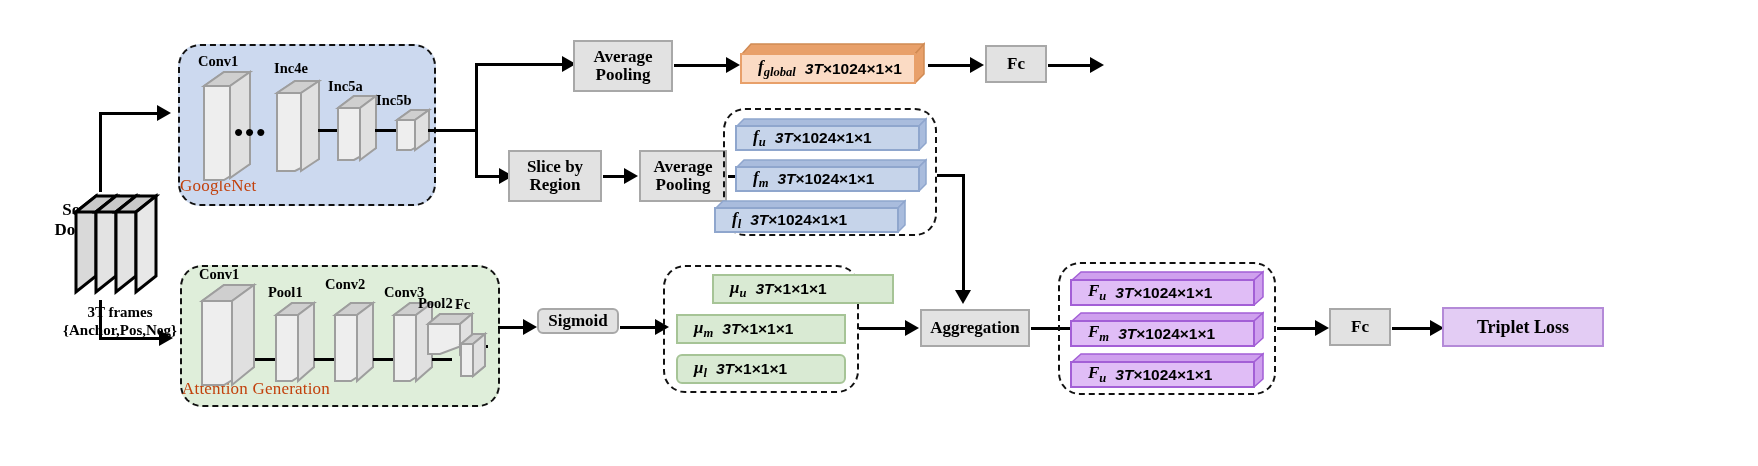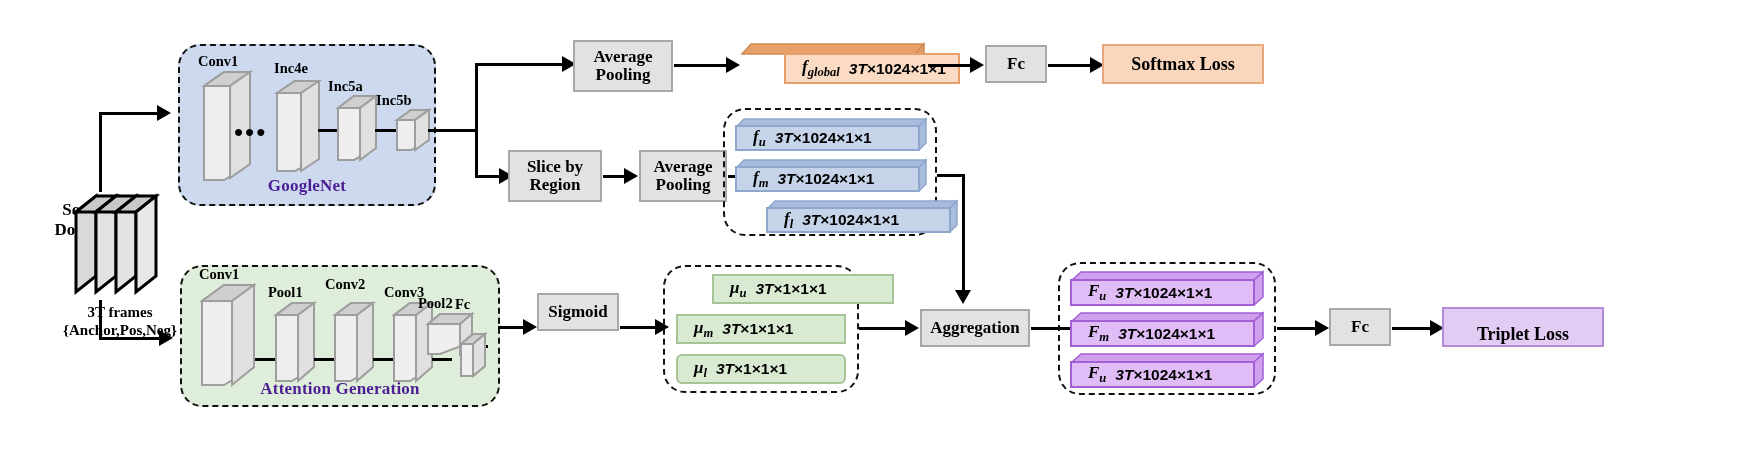--- a/index.html
+++ b/index.html
@@ -21,24 +21,23 @@
     border-radius:22px;
     box-sizing:border-box;
   }
   .group.blue{background:#ccd9ef;}
   .group.green{background:#dfeeda;}
   .group.plain{background:transparent;}
 
   .group-caption{
     position:absolute;
     width:100%;
-    text-align:center;
-    font-weight:bold;
+    font-weight:normal;
     font-size:17px;
-    color:#4c1d95;
+    color:#c2410c;
     letter-spacing:.2px;
   }
 
   
   .procbox{
     background:#e2e2e2;
     border:2px solid #a8a8a8;
     box-sizing:border-box;
     display:flex;
     align-items:center;
@@ -221,41 +220,38 @@
   <div class="ln hline abs" style="left:674px;top:64px;width:55px;"></div>
   <div class="arrowhead ah-right abs" style="left:726px;top:57px;"></div>
 
   <div class="slab orange abs" style="left:740px;top:42px;width:185px;height:42px;">
     <div class="top">
       <svg width="185" height="42">
         <path d="M2,12 L11,2 L184,2 L175,12 Z" fill="#e8a06a" stroke="#d08a53" stroke-width="1.5"></path>
         <path d="M175,12 L184,2 L184,32 L175,41 Z" fill="#e8a06a" stroke="#d08a53" stroke-width="1.5"></path>
       </svg>
     </div>
-    <div class="face" style="height:31px;width:176px;margin-left:44px;">
+    <div class="face" style="height:31px;width:176px;">
       <span class="mathvar">
         <span>f</span><span class="sub">global</span>
       </span>
       <span class="dims"><span class="it">3T</span>×1024×1×1</span>
     </div>
   </div>
 
   <div class="ln hline abs" style="left:928px;top:64px;width:45px;"></div>
   <div class="arrowhead ah-right abs" style="left:970px;top:57px;"></div>
 
   <div class="procbox abs" style="left:985px;top:45px;width:62px;height:38px;">
     <span>Fc</span>
   </div>
 
   <div class="ln hline abs" style="left:1048px;top:64px;width:45px;"></div>
   <div class="arrowhead ah-right abs" style="left:1090px;top:57px;"></div>
 
-  <div class="lossbox softmax abs" style="left:1102px;top:44px;width:162px;height:40px;">
-    <span>Softmax Loss</span>
-  </div>
 
   <div class="procbox abs" style="left:508px;top:150px;width:94px;height:52px;">
     <div>
       <span>Slice by</span><br>
       <span>Region</span>
     </div>
   </div>
 
   <div class="ln hline abs" style="left:603px;top:175px;width:24px;"></div>
   <div class="arrowhead ah-right abs" style="left:624px;top:168px;"></div>
@@ -295,21 +291,21 @@
       </svg>
     </div>
     <div class="face" style="height:26px;width:185px;">
       <span class="mathvar">
         <span>f</span><span class="sub">m</span>
       </span>
       <span class="dims"><span class="it">3T</span>×1024×1×1</span>
     </div>
   </div>
 
-  <div class="slab blue abs" style="left:766px;top:199px;width:192px;height:34px;">
+  <div class="slab blue abs" style="left:714px;top:199px;width:192px;height:34px;">
     <div class="top">
       <svg width="192" height="34">
         <path d="M2,9 L9,2 L191,2 L184,9 Z" fill="#a9bcdd" stroke="#8fa6cd" stroke-width="1.5"></path>
         <path d="M184,9 L191,2 L191,26 L184,33 Z" fill="#a9bcdd" stroke="#8fa6cd" stroke-width="1.5"></path>
       </svg>
     </div>
     <div class="face" style="height:26px;width:185px;">
       <span class="mathvar">
         <span>f</span><span class="sub">l</span>
       </span>
@@ -385,21 +381,21 @@
       <path d="M6,14 L18,4 L30,4 L30,36 L18,46 L6,46 Z" fill="#eeeeee"></path>
       <path d="M6,14 L18,4 L30,4 L18,14 Z" fill="#cfcfcf"></path>
       <path d="M18,14 L30,4 L30,36 L18,46 Z" fill="#e0e0e0"></path>
     </g>
   </svg>
   <div class="cnnlabel" style="left:455px;top:296px;">Fc</div>
 
   <div class="ln hline abs" style="left:498px;top:326px;width:28px;"></div>
   <div class="arrowhead ah-right abs" style="left:523px;top:319px;"></div>
 
-  <div class="procbox abs" style="left:537px;top:293px;width:82px;height:38px;">
+  <div class="procbox abs" style="left:537px;top:308px;width:82px;height:26px;border-radius:6px;">
     <span>Sigmoid</span>
   </div>
 
   <div class="ln hline abs" style="left:620px;top:326px;width:38px;"></div>
   <div class="arrowhead ah-right abs" style="left:655px;top:319px;"></div>
 
   <div class="group plain abs" style="left:663px;top:265px;width:196px;height:128px;"></div>
 
   <div class="flatbox" style="left:712px;top:274px;width:182px;height:30px;">
     <span class="mathvar">
@@ -482,17 +478,17 @@
   <div class="ln hline abs" style="left:1277px;top:327px;width:42px;"></div>
   <div class="arrowhead ah-right abs" style="left:1315px;top:320px;"></div>
 
   <div class="procbox abs" style="left:1329px;top:308px;width:62px;height:38px;">
     <span>Fc</span>
   </div>
 
   <div class="ln hline abs" style="left:1392px;top:327px;width:42px;"></div>
   <div class="arrowhead ah-right abs" style="left:1430px;top:320px;"></div>
 
-  <div class="lossbox triplet abs" style="left:1442px;top:307px;width:162px;height:40px;align-items:flex-end;">
+  <div class="lossbox triplet abs" style="left:1442px;top:307px;width:162px;height:40px;">
     <span>Triplet Loss</span>
   </div>
 
 </div>
 
 </body></html>

